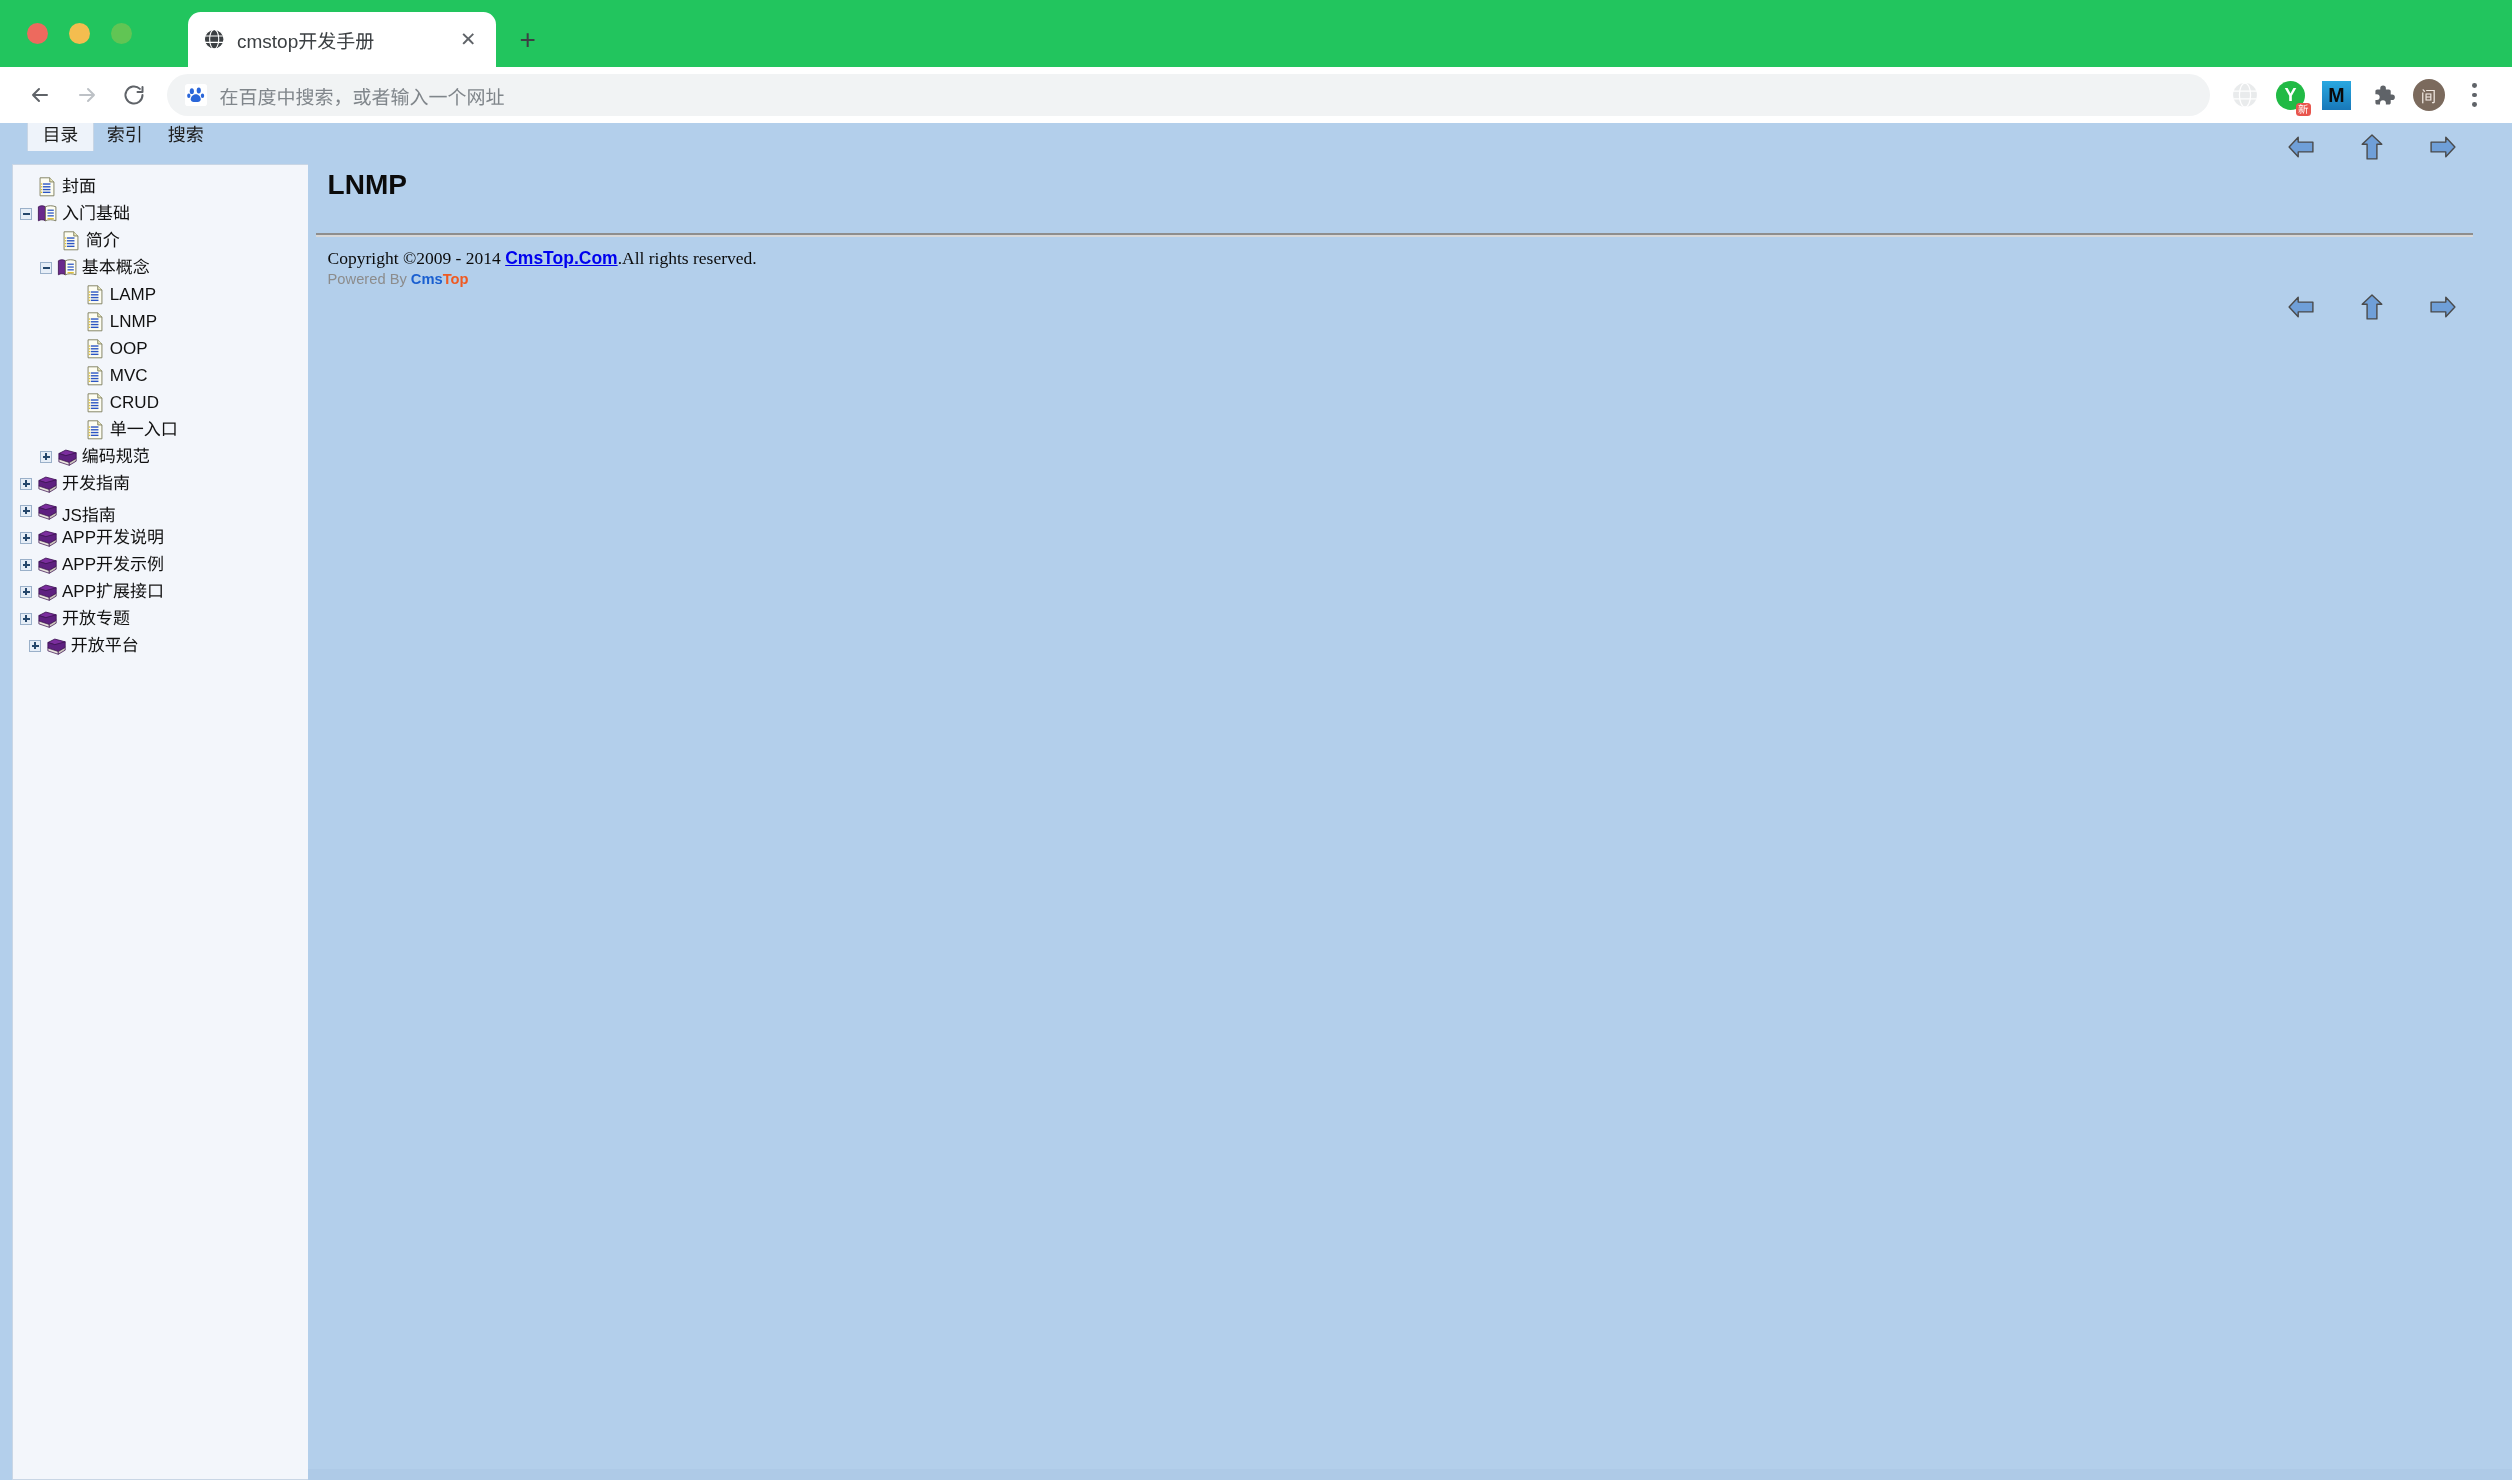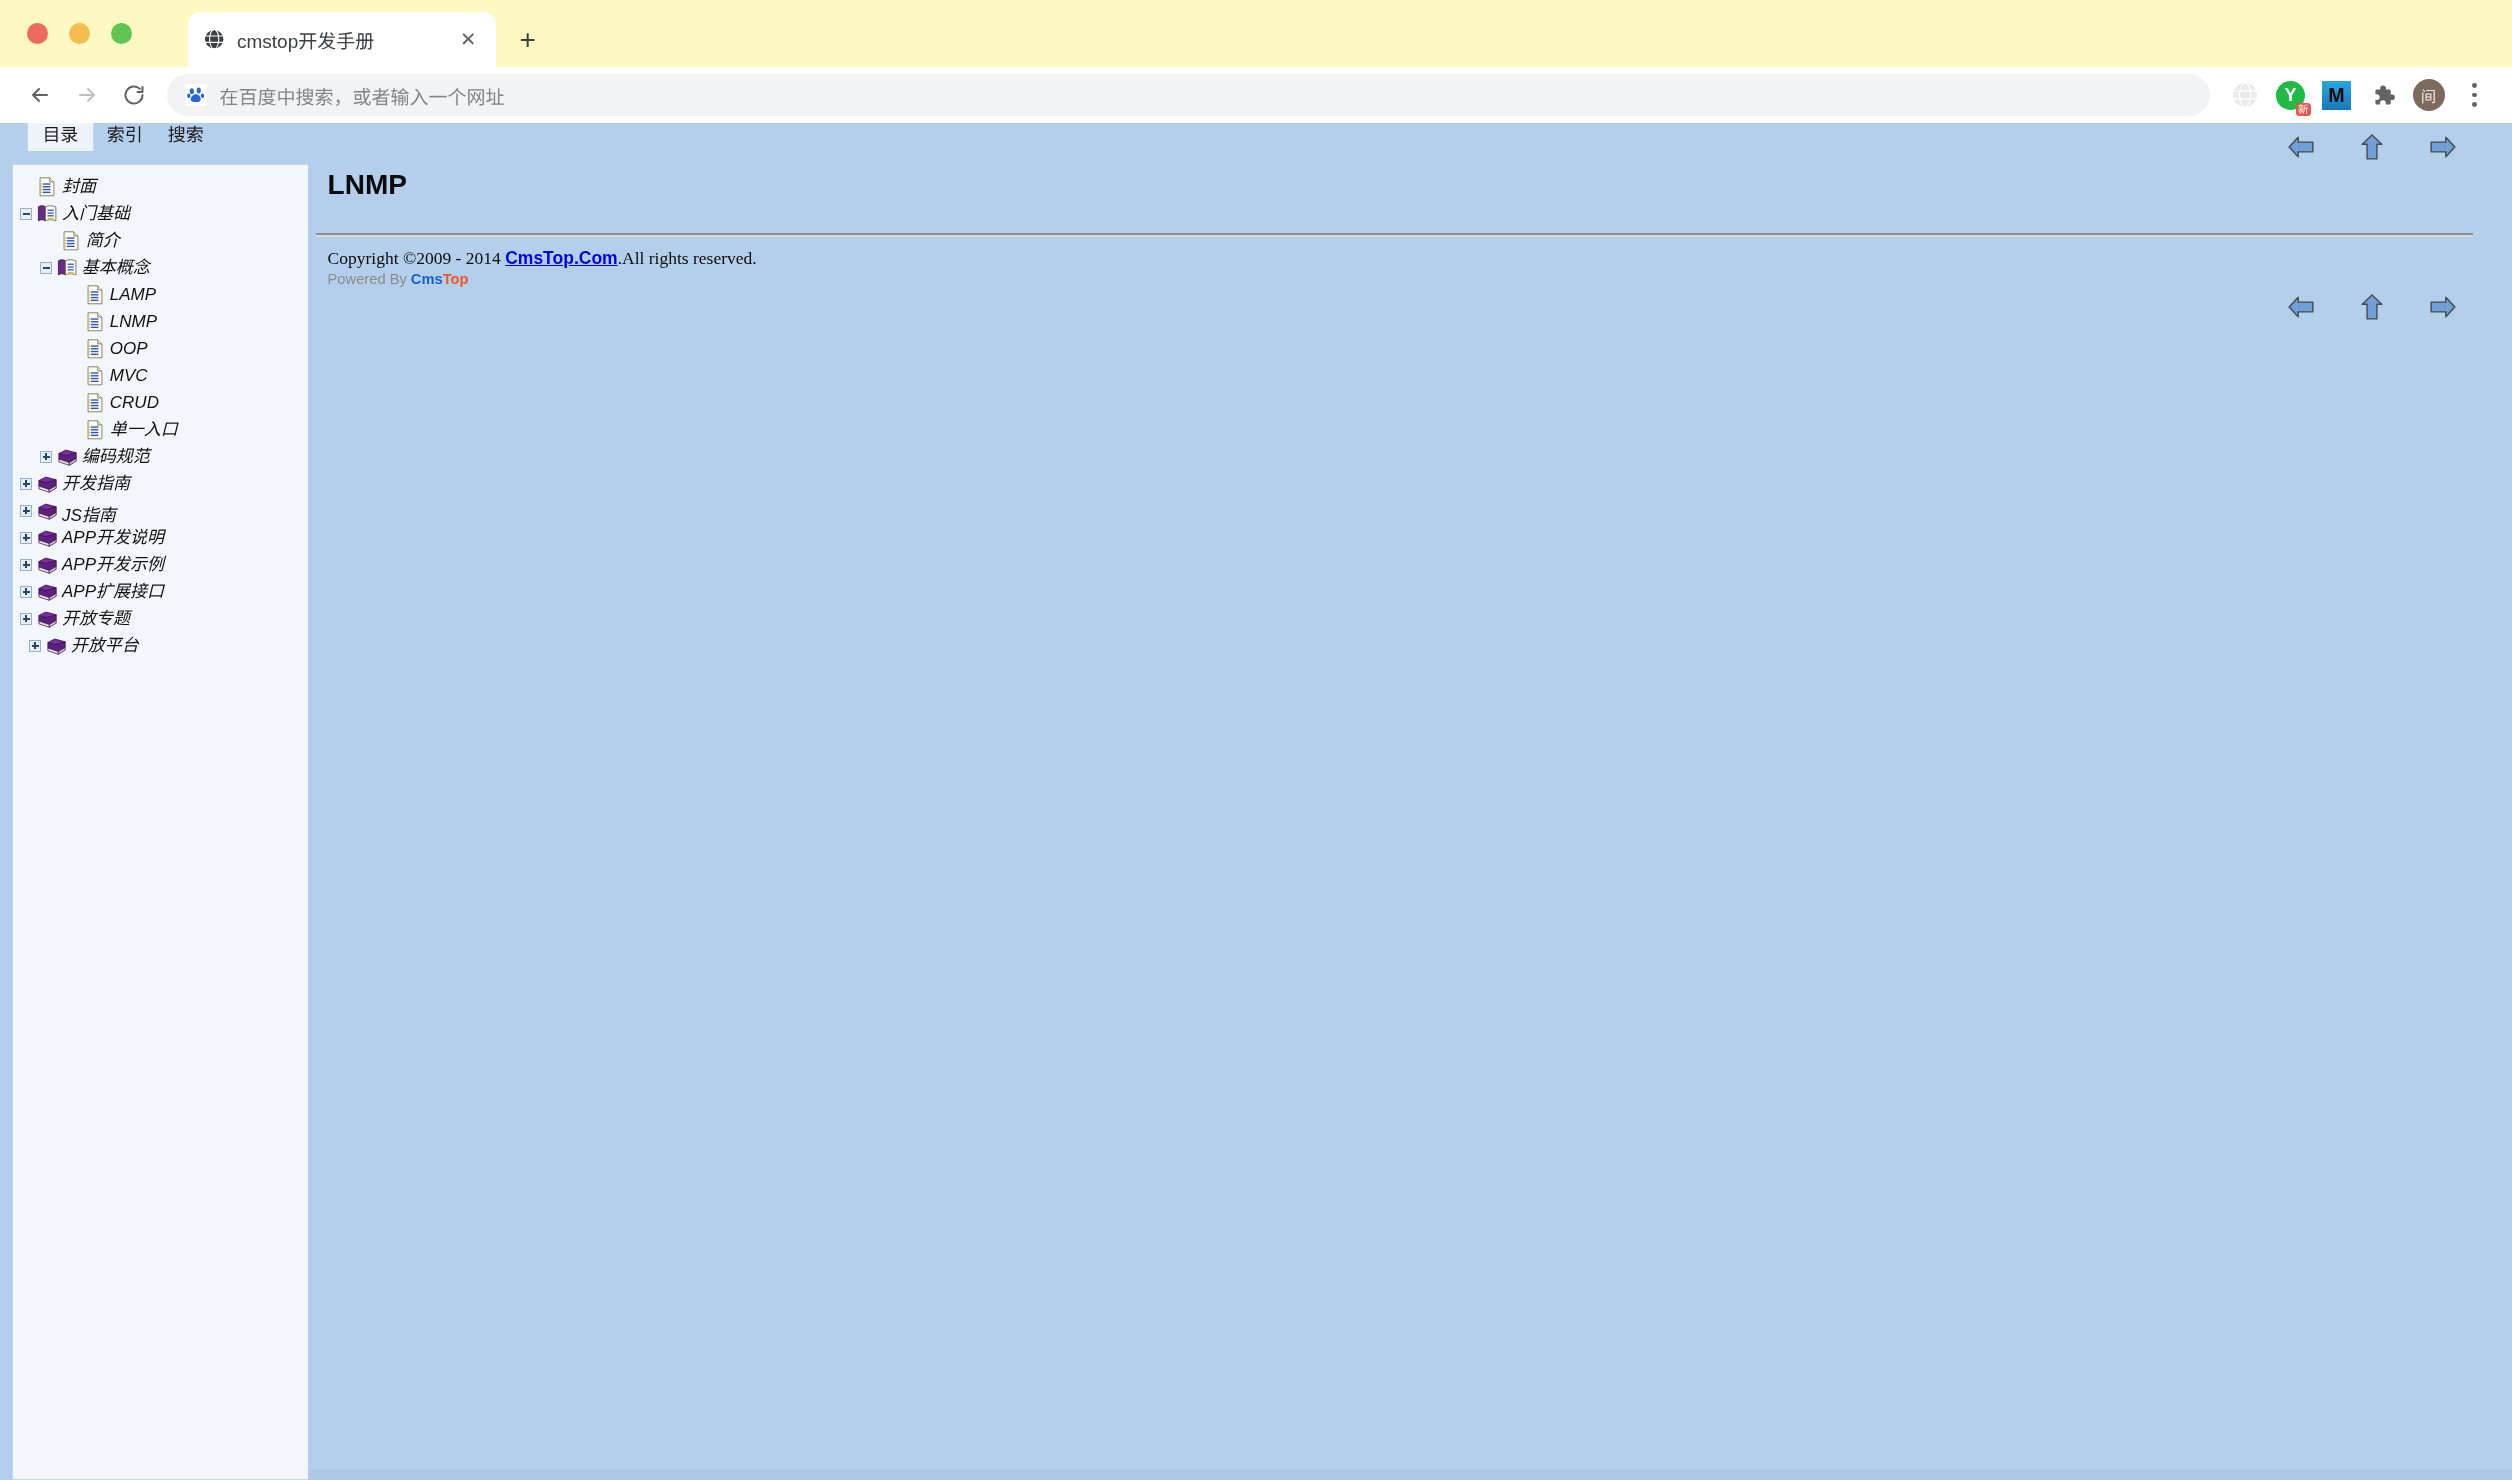--- a/index.html
+++ b/index.html
@@ -9,21 +9,21 @@
     overflow: hidden;
     font-family: "Liberation Sans", sans-serif;
     background: #ffffff;
   }
 
   
   .browser { width: 2512px; height: 1480px; display: flex; flex-direction: column; background:#dee1e6; }
 
   .tabstrip {
     height: 67px;
-    background: #fef9c3;
+    background: #22c55e;
     display: flex;
     align-items: flex-end;
     padding-left: 25px;
     position: relative;
     flex: 0 0 67px;
   }
   .traffic { display:flex; align-items:center; gap:21px; position:absolute; left:27px; top:23px; }
   .dot { width:21px; height:21px; border-radius:50%; }
   .dot.red{background:#ed6a5e;} .dot.yellow{background:#f4bd4f;} .dot.green{background:#61c554;}
 
@@ -111,21 +111,20 @@
   .nav-tab.active { background:#eef3fa; border:0.7px solid #c9d6e5; border-bottom:none; }
   .nav-tab.inactive { padding-left:12.6px; padding-right:12.6px; }
 
   .tree {
     position:absolute; left:12px; right:0; top:41px; bottom:0;
     background:#f3f6fb;
     border:0.7px solid #c9d6e5;
     border-right:none;
     padding: 8.4px 0 0 0;
     overflow:hidden;
-    font-style:italic;
   }
   .tnode { display:flex; align-items:center; height:27px; padding-left:4.2px; white-space:nowrap; }
   .tog { width:18px; height:27px; display:flex; align-items:center; justify-content:center; flex:0 0 18px; }
   .tog-box {
     width:12.6px;height:12.6px;border:0.7px solid #9ab0c9;background:#e6eef7;
     display:flex;align-items:center;justify-content:center; position:relative;
   }
   .tog-box::before { content:""; position:absolute; width:7px;height:1.4px;background:#25476b; }
   .tog-box.plus::after { content:""; position:absolute; width:1.4px;height:7px;background:#25476b; }
   .ticon { width:24px;height:27px;display:flex;align-items:center;justify-content:center;flex:0 0 24px;}

